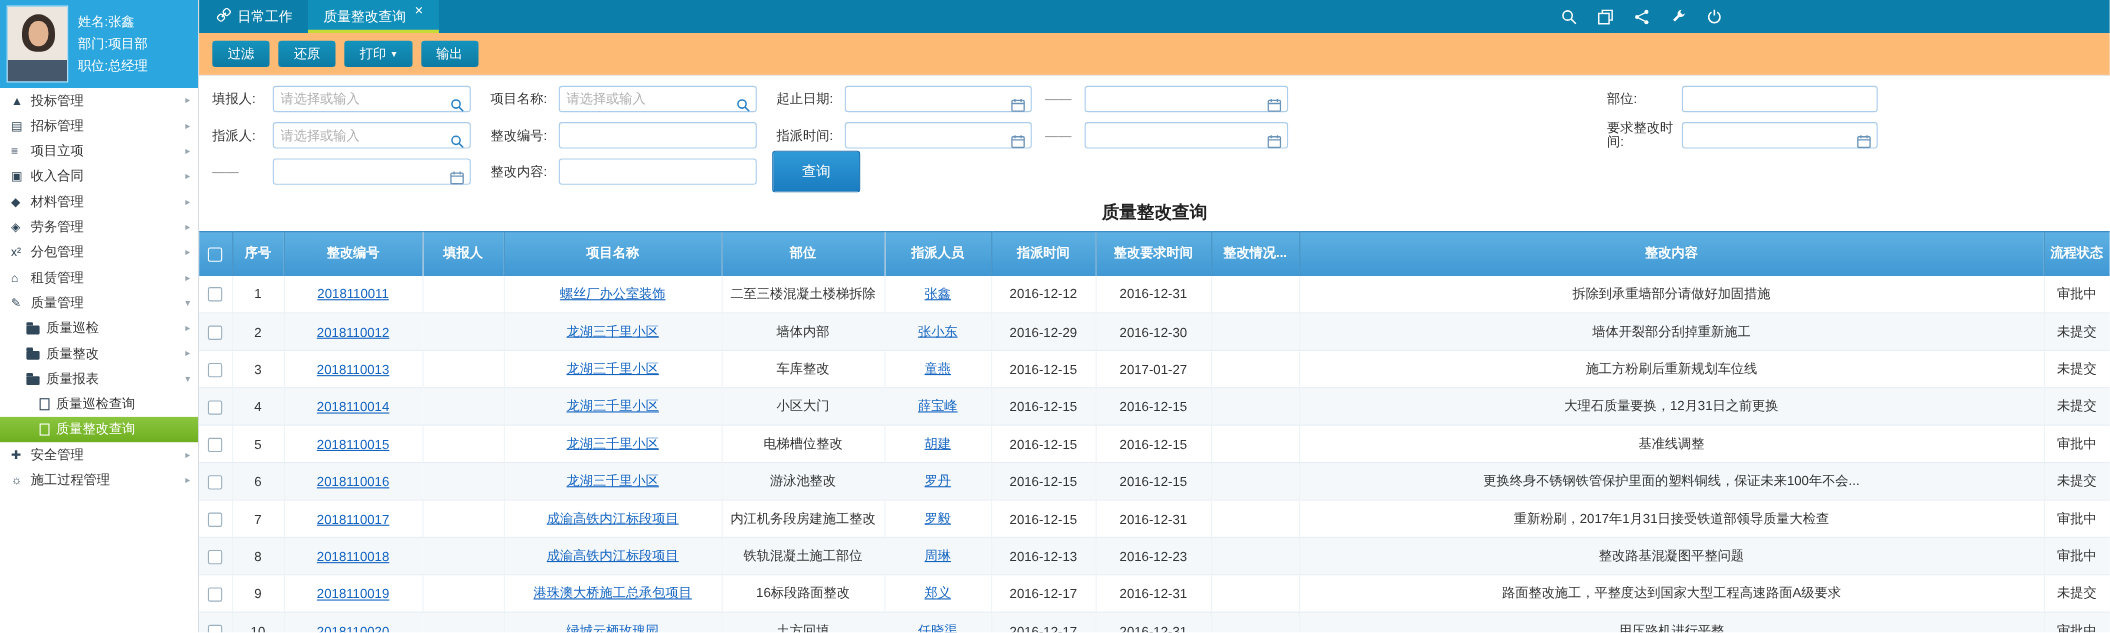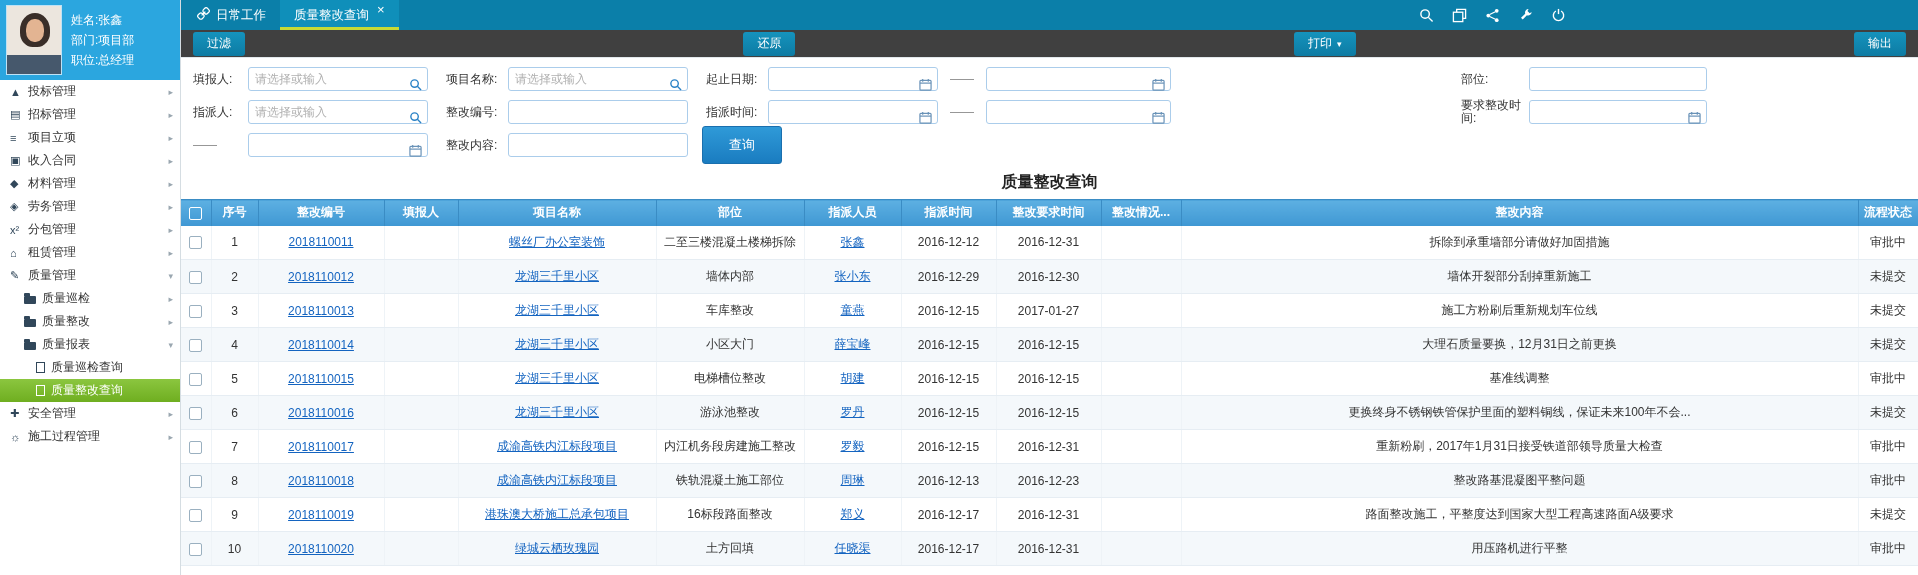--- a/index.html
+++ b/index.html
@@ -30,21 +30,21 @@
   
   .main{flex:1;display:flex;flex-direction:column;min-width:0;background:#fff;position:relative;}
   .topbar{height:30px;background:#0b7fa9;display:flex;align-items:stretch;position:relative;flex:none;}
   .tabs{display:flex;align-items:stretch;padding-left:2px;}
   .tab{display:flex;align-items:center;gap:6px;padding:0 14px;color:#fff;font-size:12.5px;cursor:pointer;position:relative;}
   .tab.active{background:#0f8fba;box-shadow:inset 0 -3px 0 #c7da35;}
   .tab .close{margin-left:2px;font-size:13px;line-height:1;align-self:flex-start;margin-top:3px;cursor:pointer;}
   .top-icons{position:absolute;right:352px;top:0;height:30px;display:flex;align-items:center;gap:18px;}
   .top-icons span{display:inline-flex;cursor:pointer;}
 
-  .toolbar{height:28px;background:#404040;border-bottom:1px solid #e2e8ec;display:flex;align-items:center;gap:8px;padding:0 12px;flex:none;justify-content:space-between;}
+  .toolbar{height:39px;background:#fdba74;border-bottom:1px solid #e2e8ec;display:flex;align-items:center;gap:8px;padding:0 12px;flex:none;}
   .tbtn{background:linear-gradient(#1593bd,#0d7ba3);color:#fff;border:none;border-radius:3px;height:24px;padding:0 14px;font-size:12px;cursor:pointer;display:inline-flex;align-items:center;gap:5px;font-family:inherit;}
   .tbtn .caret{font-size:9px;}
 
   .filter-panel{background:#fff;padding:8px 0 6px 12px;flex:none;}
   .f-row{display:flex;align-items:center;height:26px;margin-bottom:7px;}
   .f-row:last-child{margin-bottom:0;}
   .f-label{text-align:left;font-size:12px;color:#333;flex:none;padding-right:5px;line-height:13px;}
   .fl-1{width:55px;}
   .fl-2{width:62px;margin-left:18px;}
   .fl-3{width:62px;margin-left:18px;}
@@ -56,21 +56,21 @@
   .wrap{position:relative;display:inline-flex;align-items:flex-end;flex:none;}
   .wrap .inp{width:100%;padding-right:24px;}
   .wrap .icon{position:absolute;right:6px;display:inline-flex;cursor:pointer;}
   .w180{width:180px;}.w170{width:170px;}.w185{width:185px;}.w178{width:178px;}
   .iw180{width:180px;}.iw178{width:178px;}
   .search-btn{background:linear-gradient(#2f9ad8,#1a7cc0);color:#fff;border:1px solid #1a6fae;border-radius:3px;height:38px;padding:0 26px;font-size:13px;margin-left:14px;cursor:pointer;font-family:inherit;}
 
   .table-area{flex:1;position:relative;overflow:hidden;background:#fff;}
   .tbl-title{text-align:center;font-size:16px;font-weight:bold;color:#222;padding:8px 0 6px;}
   table.grid{width:100%;border-collapse:collapse;table-layout:fixed;}
-  .grid th{background:linear-gradient(#5db0e2,#3f97d3);color:#fff;font-size:12px;font-weight:bold;height:26px;border-right:1px solid #3a8cc4;border-top:1px solid #3a8cc4;white-space:nowrap;overflow:hidden;padding:0 2px;}
+  .grid th{background:linear-gradient(#5db0e2,#3f97d3);color:#fff;font-size:12px;font-weight:bold;height:40px;border-right:1px solid #3a8cc4;border-top:1px solid #3a8cc4;white-space:nowrap;overflow:hidden;padding:0 2px;}
   .grid td{height:34px;font-size:12px;color:#333;text-align:center;border-bottom:1px solid #e6edf3;border-right:1px solid #eef3f7;white-space:nowrap;overflow:hidden;text-overflow:ellipsis;padding:0 4px;background:#fff;}
   .grid tr:nth-child(even) td{background:#f4f8fb;}
   .grid td.link{color:#1464c0;text-decoration:underline;cursor:pointer;}
   .cb{display:inline-block;width:13px;height:13px;border:1px solid #9ab0c0;border-radius:2px;background:#fff;vertical-align:middle;cursor:pointer;}
   th .cb{border-color:#fff;background:transparent;}
   .c-cb{width:30px;}.c-no{width:47px;}.c-code{width:126px;}.c-filler{width:74px;}.c-project{width:198px;}
   .c-loc{width:148px;}.c-assignee{width:97px;}.c-atime{width:95px;}.c-rtime{width:105px;}.c-status{width:80px;}
   .c-content{width:677px;}.c-flow{width:60px;}
 
   .watermark{position:absolute;right:330px;bottom:88px;opacity:.85;pointer-events:none;}

